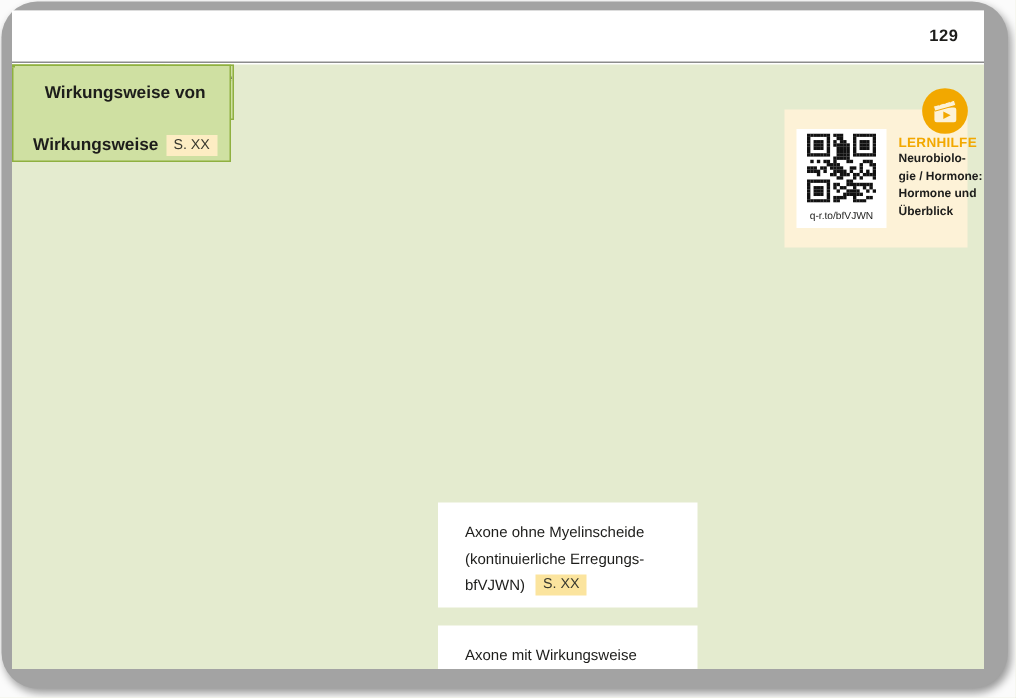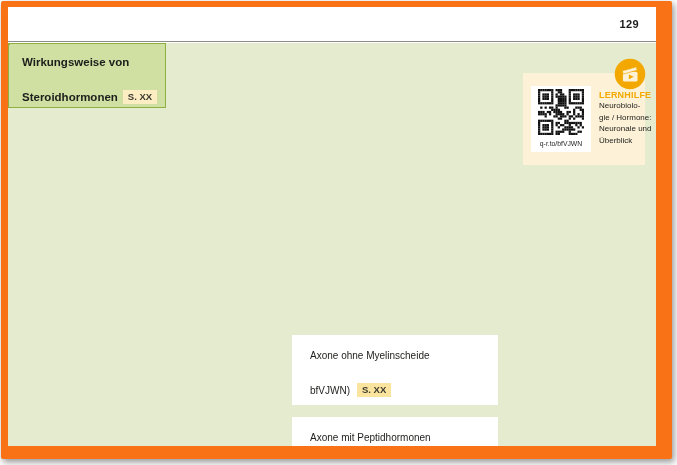--- a/index.html
+++ b/index.html
@@ -1,58 +1,58 @@
 <!DOCTYPE html>
 <html><head>
 <meta charset="utf-8">
 <style>
   html,body{margin:0;padding:0;}
   body{font-family:"Liberation Sans", sans-serif; background:#fbfbfb;}
   .stage{position:relative;width:677px;height:465px;overflow:hidden;background:#fbfbfb;}
-  .window{position:absolute;left:1px;top:1px;width:671px;height:458px;background:#f97316;
-          border-radius:2px;box-shadow:2px 3px 6px rgba(0,0,0,.4);}
+  .window{position:absolute;left:1px;top:1px;width:671px;height:458px;background:#a3a3a3;
+          border-radius:24px;box-shadow:2px 3px 6px rgba(0,0,0,.4);}
   .content{position:absolute;left:7px;top:6px;width:648px;height:439px;background:#ffffff;overflow:hidden;}
   .header{position:absolute;left:0;top:0;width:648px;height:35px;background:#ffffff;border-bottom:1px solid #8c8c8c;box-sizing:border-box;}
   .page-num{position:absolute;top:11px;right:17px;font-size:11px;font-weight:bold;color:#1d1d1b;letter-spacing:.4px;}
   .canvas{position:absolute;left:0;top:36px;width:648px;height:403px;background:#e4ebcf;}
   
   .line{position:absolute;background:#6f9140;}
   .ln-left     {left:0;   top:185; width:125; height:2;}
   .ln-down1    {left:234; top:123; width:2;   height:34;}
   .ln-right    {left:344; top:96;  width:74;  height:2;}
   .ln-down2    {left:416; top:96;  width:2;   height:62;}
   .ln-elbow-h  {left:264; top:279; width:28;  height:2;}
   .ln-elbow-v  {left:263; top:279; width:2;   height:124;}
   
   .hormone{position:absolute;left:125;top:72;width:219;height:52;background:#8fc122;
            display:flex;align-items:center;justify-content:center;}
   .hormone span{color:#ffffff;font-size:13.5px;font-weight:bold;letter-spacing:4.5px;}
-  .gbox{position:absolute;background:#cfe0a2;border:1.5px solid #8fb040;box-sizing:border-box;color:#1d1d1b;}
+  .gbox{position:absolute;background:#cfe0a2;border:1.5px solid #8fb040;box-sizing:border-box;color:#1d1d1b;text-align:center;}
   .neuronale{left:125;top:156;width:221;height:58;display:flex;align-items:center;justify-content:center;
              text-align:center;font-weight:bold;font-size:11.5px;line-height:17.5px;}
   .wirkung{left:386;top:157;width:194;height:75;font-weight:bold;font-size:11.5px;line-height:17.5px;
            padding:10px 8px 0 13px;}
   .gbox-bottom{left:50;top:397;width:197;height:40;}
-  .badge{display:inline-block;font-size:9.5px;font-weight:700;color:#3a3a30;padding:1px 5px 2px 5px;line-height:11px;vertical-align:1px;}
+  .badge{display:inline-block;font-size:9.5px;font-weight:400;color:#3a3a30;padding:1px 5px 2px 5px;line-height:11px;vertical-align:1px;}
   .badge-cream{background:#fdedc3;margin-left:5px;}
   .badge-yellow{background:#fbe49e;margin-left:7px;}
   
-  .card{position:absolute;left:284px;width:206px;background:#ffffff;color:#1d1d1b;
+  .card{position:absolute;left:284px;width:173px;background:#ffffff;color:#1d1d1b;
         font-size:10px;line-height:17.5px;padding:12px 10px 0 18px;box-sizing:border-box;}
   .card1{top:292px;height:70px;}
   .card2{top:374px;height:62px;}
   
   .lern{position:absolute;left:515px;top:30px;width:122px;height:92px;background:#fdf2d7;}
   .lern-icon{position:absolute;left:606px;top:15px;width:32px;height:32px;}
   .qr-panel{position:absolute;left:8px;top:13px;width:60px;height:66px;background:#ffffff;
             display:flex;flex-direction:column;align-items:center;justify-content:flex-start;padding-top:3px;box-sizing:border-box;}
   .qr-caption{font-size:6.8px;color:#1d1d1b;margin-top:1px;}
   .lern-text{position:absolute;left:76px;top:17px;width:56px;}
   .lern-head{color:#f2a800;font-size:9px;font-weight:bold;letter-spacing:.2px;}
-  .lern-line{color:#1d1d1b;font-size:8px;font-weight:normal;line-height:11.5px;}
+  .lern-line{color:#1d1d1b;font-size:8px;font-weight:bold;line-height:11.5px;}
   .lern-line:first-of-type{margin-top:4px;}
 </style>
 </head>
 <body>
 
 <div class="stage">
   <div class="window">
     <div class="content">
 
       <div class="header">
@@ -75,31 +75,31 @@
         <div class="gbox neuronale">
           <div>
             <span>Neuronale und hormonelle</span><br>
             <span>Informationsübertragung</span>
           </div>
         </div>
 
         <div class="gbox wirkung">
           <span>Wirkungsweise von</span><br>
           <br>
-          <span>Steroidhormonen</span><span class="badge badge-cream">S. XX</span>
+          <span>Wirkungsweise</span><span class="badge badge-cream">S. XX</span>
         </div>
 
         <div class="card card1">
           <span>Axone ohne Myelinscheide</span><br>
-          <br>
+          <span>(kontinuierliche Erregungs-</span><br>
           <span>bfVJWN)</span><span class="badge badge-yellow">S. XX</span>
         </div>
 
         <div class="card card2">
-          <span>Axone mit Peptidhormonen</span><br>
+          <span>Axone mit Wirkungsweise</span><br>
           
         </div>
 
         <div class="gbox gbox-bottom"></div>
 
         <div class="lern">
           <div class="qr-panel">
             <span class="qr-img"><svg width="46" height="46" viewBox="0 0 46 46" fill="#111">
                   <rect x="0.00" y="0.00" width="2.25" height="2.25"></rect>
                   <rect x="2.19" y="0.00" width="2.25" height="2.25"></rect>
@@ -334,21 +334,21 @@
                   <rect x="32.86" y="43.81" width="2.25" height="2.25"></rect>
                   <rect x="35.05" y="43.81" width="2.25" height="2.25"></rect>
                   <rect x="37.24" y="43.81" width="2.25" height="2.25"></rect>
                 </svg></span>
             <span class="qr-caption">q-r.to/bfVJWN</span>
           </div>
           <div class="lern-text">
             <div class="lern-head">LERNHILFE</div>
             <div class="lern-line">Neurobiolo-</div>
             <div class="lern-line">gie / Hormone:</div>
-            <div class="lern-line">Neuronale und</div>
+            <div class="lern-line">Hormone und</div>
             <div class="lern-line">Überblick</div>
           </div>
         </div>
 
         <span class="lern-icon">
           <svg viewBox="0 0 34 34" width="32" height="32">
             <circle cx="17" cy="17" r="16.2" fill="#f2a800"></circle>
             <rect x="9.5" y="14.5" width="15.5" height="10.5" rx="1.6" fill="#fdf2d7"></rect>
             <path d="M15.8 17.4 L21 20 L15.8 22.6 Z" fill="#f2a800"></path>
             <path d="M8.8 13.6 L23.6 9.4 L24.7 13 L9.8 17.1 Z" fill="#fdf2d7" stroke="#f2a800" stroke-width="0.7"></path>

